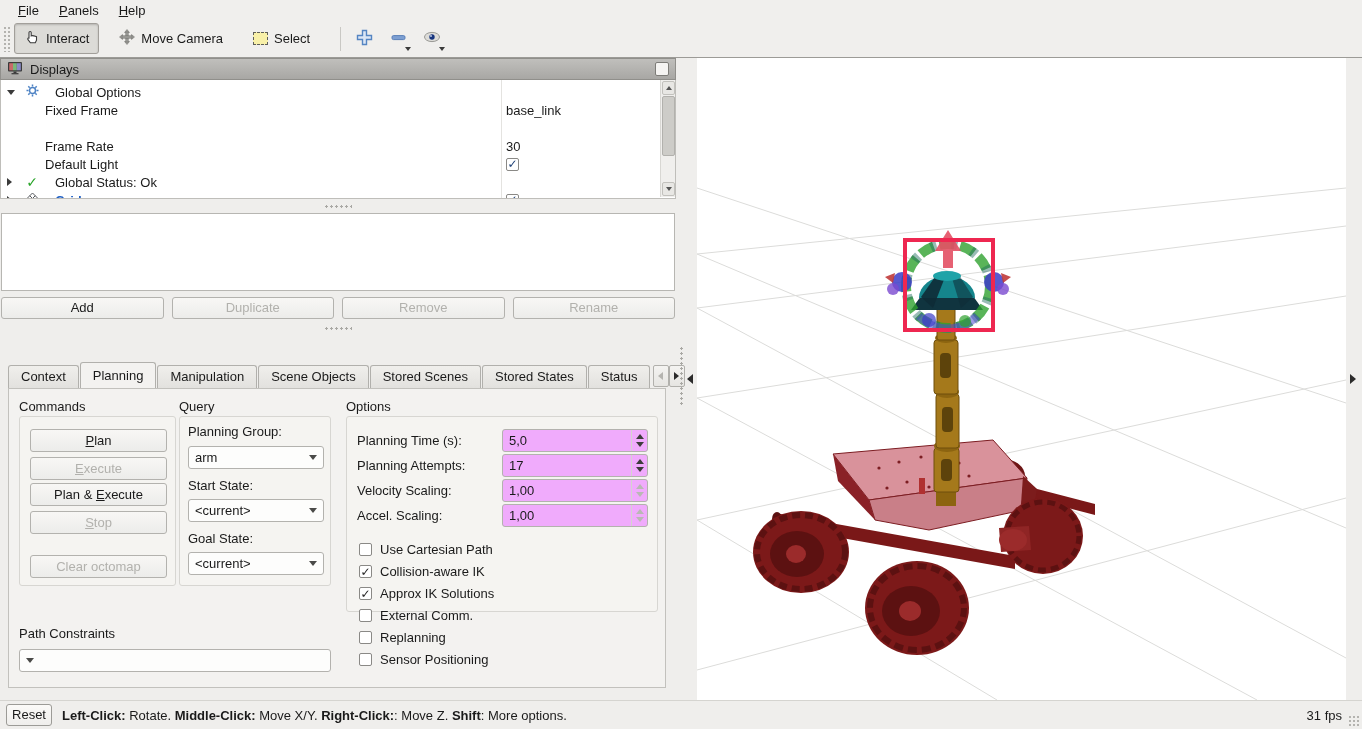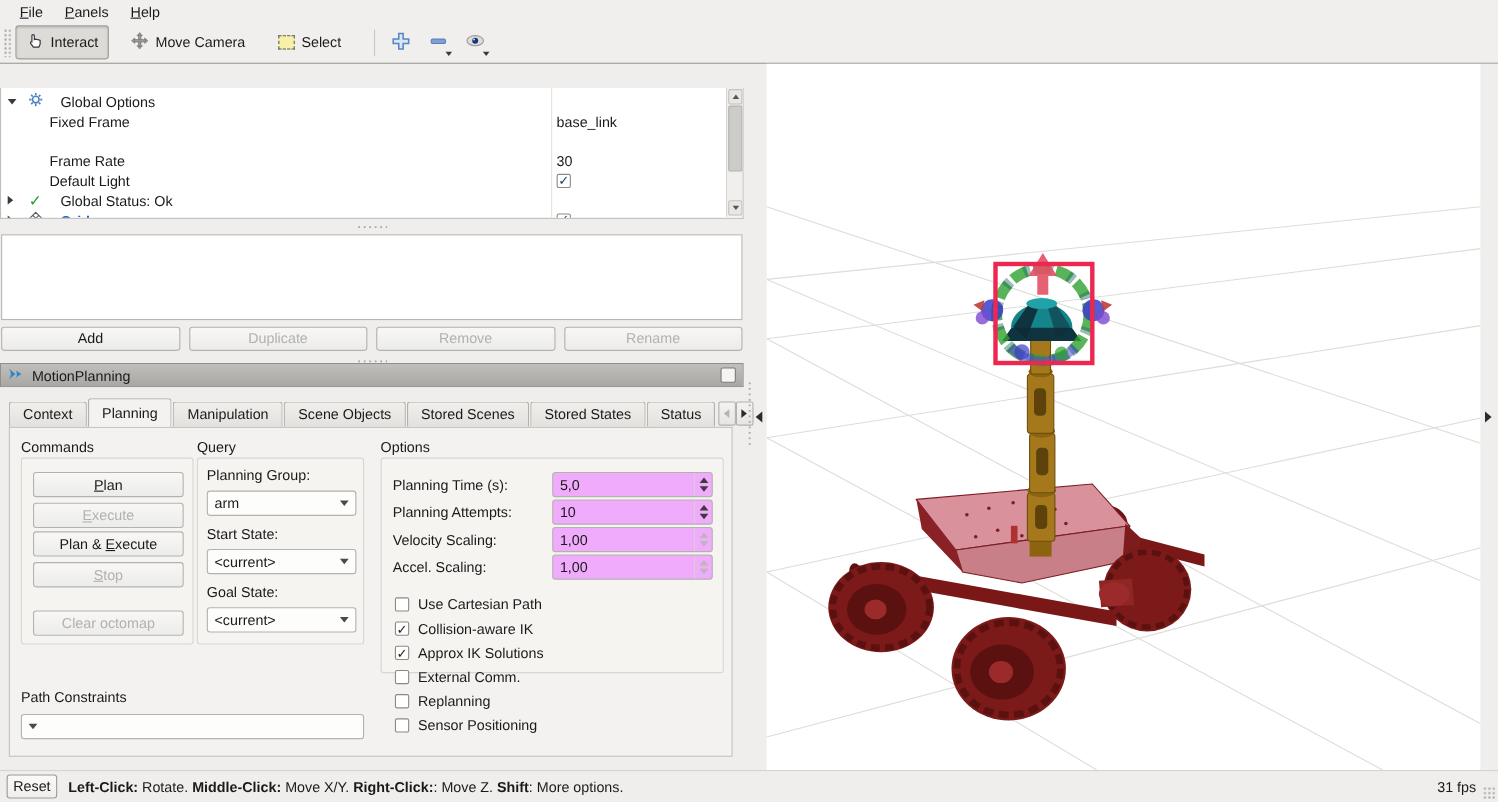--- a/index.html
+++ b/index.html
@@ -210,20 +210,34 @@
           </svg>
       </span>
       <span class="dd-arrow"></span>
     </div>
   </div>
 
   <div class="main">
 
     <div class="left-col">
 
+      <div class="panel-title" style="top:0;">
+        <span>
+          <svg width="16" height="14" viewBox="0 0 16 14">
+              <rect x="1" y="1" width="14" height="9.5" rx="1" fill="#3a3a3a"></rect>
+              <rect x="2.2" y="2.2" width="3.8" height="7.1" fill="#c86a6a"></rect>
+              <rect x="6" y="2.2" width="3.8" height="7.1" fill="#7ab87a"></rect>
+              <rect x="9.8" y="2.2" width="4" height="7.1" fill="#8a8ac8"></rect>
+              <rect x="6.5" y="10.5" width="3" height="1.6" fill="#3a3a3a"></rect>
+              <rect x="4.5" y="12.1" width="7" height="1.2" fill="#3a3a3a"></rect>
+            </svg>
+        </span>
+        <span class="label">Displays</span>
+        <span class="float-btn"></span>
+      </div>
 
       <div class="tree">
         <div class="tree-colsep"></div>
 
         <div class="tree-row" style="top:3px;">
           <span class="tr-exp">
               <span class="exp-down"></span>
             </span>
           <span class="tr-icon">
             <svg width="13" height="13" viewBox="0 0 13 13">
@@ -301,32 +315,20 @@
         <div class="btn">Add</div>
         <div class="btn disabled">Duplicate</div>
         <div class="btn disabled">Remove</div>
         <div class="btn disabled">Rename</div>
       </div>
 
       <div class="h-splitter" style="top:263px;">
           <div class="h-dots"></div>
         </div>
 
-      <div class="panel-title" style="top:272px;">
-        <span>
-          <svg width="15" height="14" viewBox="0 0 15 14">
-              <g fill="#2e86c8">
-                <path d="M1 2 L7 7 L1 12 C3.5 9.5 3.5 4.5 1 2 Z"></path>
-                <path d="M7 3.5 L12.5 7 L7 10.5 C8.8 9 8.8 5 7 3.5 Z"></path>
-              </g>
-            </svg>
-        </span>
-        <span class="label">MotionPlanning</span>
-        <span class="float-btn"></span>
-      </div>
 
       <div class="mp-content">
         <div class="tabbar">
           <div class="tab">Context</div>
           <div class="tab active">Planning</div>
           <div class="tab">Manipulation</div>
           <div class="tab">Scene Objects</div>
           <div class="tab">Stored Scenes</div>
           <div class="tab">Stored States</div>
           <div class="tab clip">Status</div>
@@ -375,21 +377,21 @@
             <span class="fld-label" style="left:10px; top:16px;">Planning Time (s):</span>
             <div class="spin" style="left:155px; top:12px; width:146px;">
               <span class="sval">5,0</span>
               <span class="spin-btns">
                   <span class="sp-up"></span>
                   <span class="sp-dn"></span>
                 </span>
             </div>
             <span class="fld-label" style="left:10px; top:41px;">Planning Attempts:</span>
             <div class="spin" style="left:155px; top:37px; width:146px;">
-              <span class="sval">10</span>
+              <span class="sval">17</span>
               <span class="spin-btns">
                   <span class="sp-up"></span>
                   <span class="sp-dn"></span>
                 </span>
             </div>
             <span class="fld-label" style="left:10px; top:66px;">Velocity Scaling:</span>
             <div class="spin dim" style="left:155px; top:62px; width:146px;">
               <span class="sval">1,00</span>
               <span class="spin-btns">
                   <span class="sp-up"></span>

